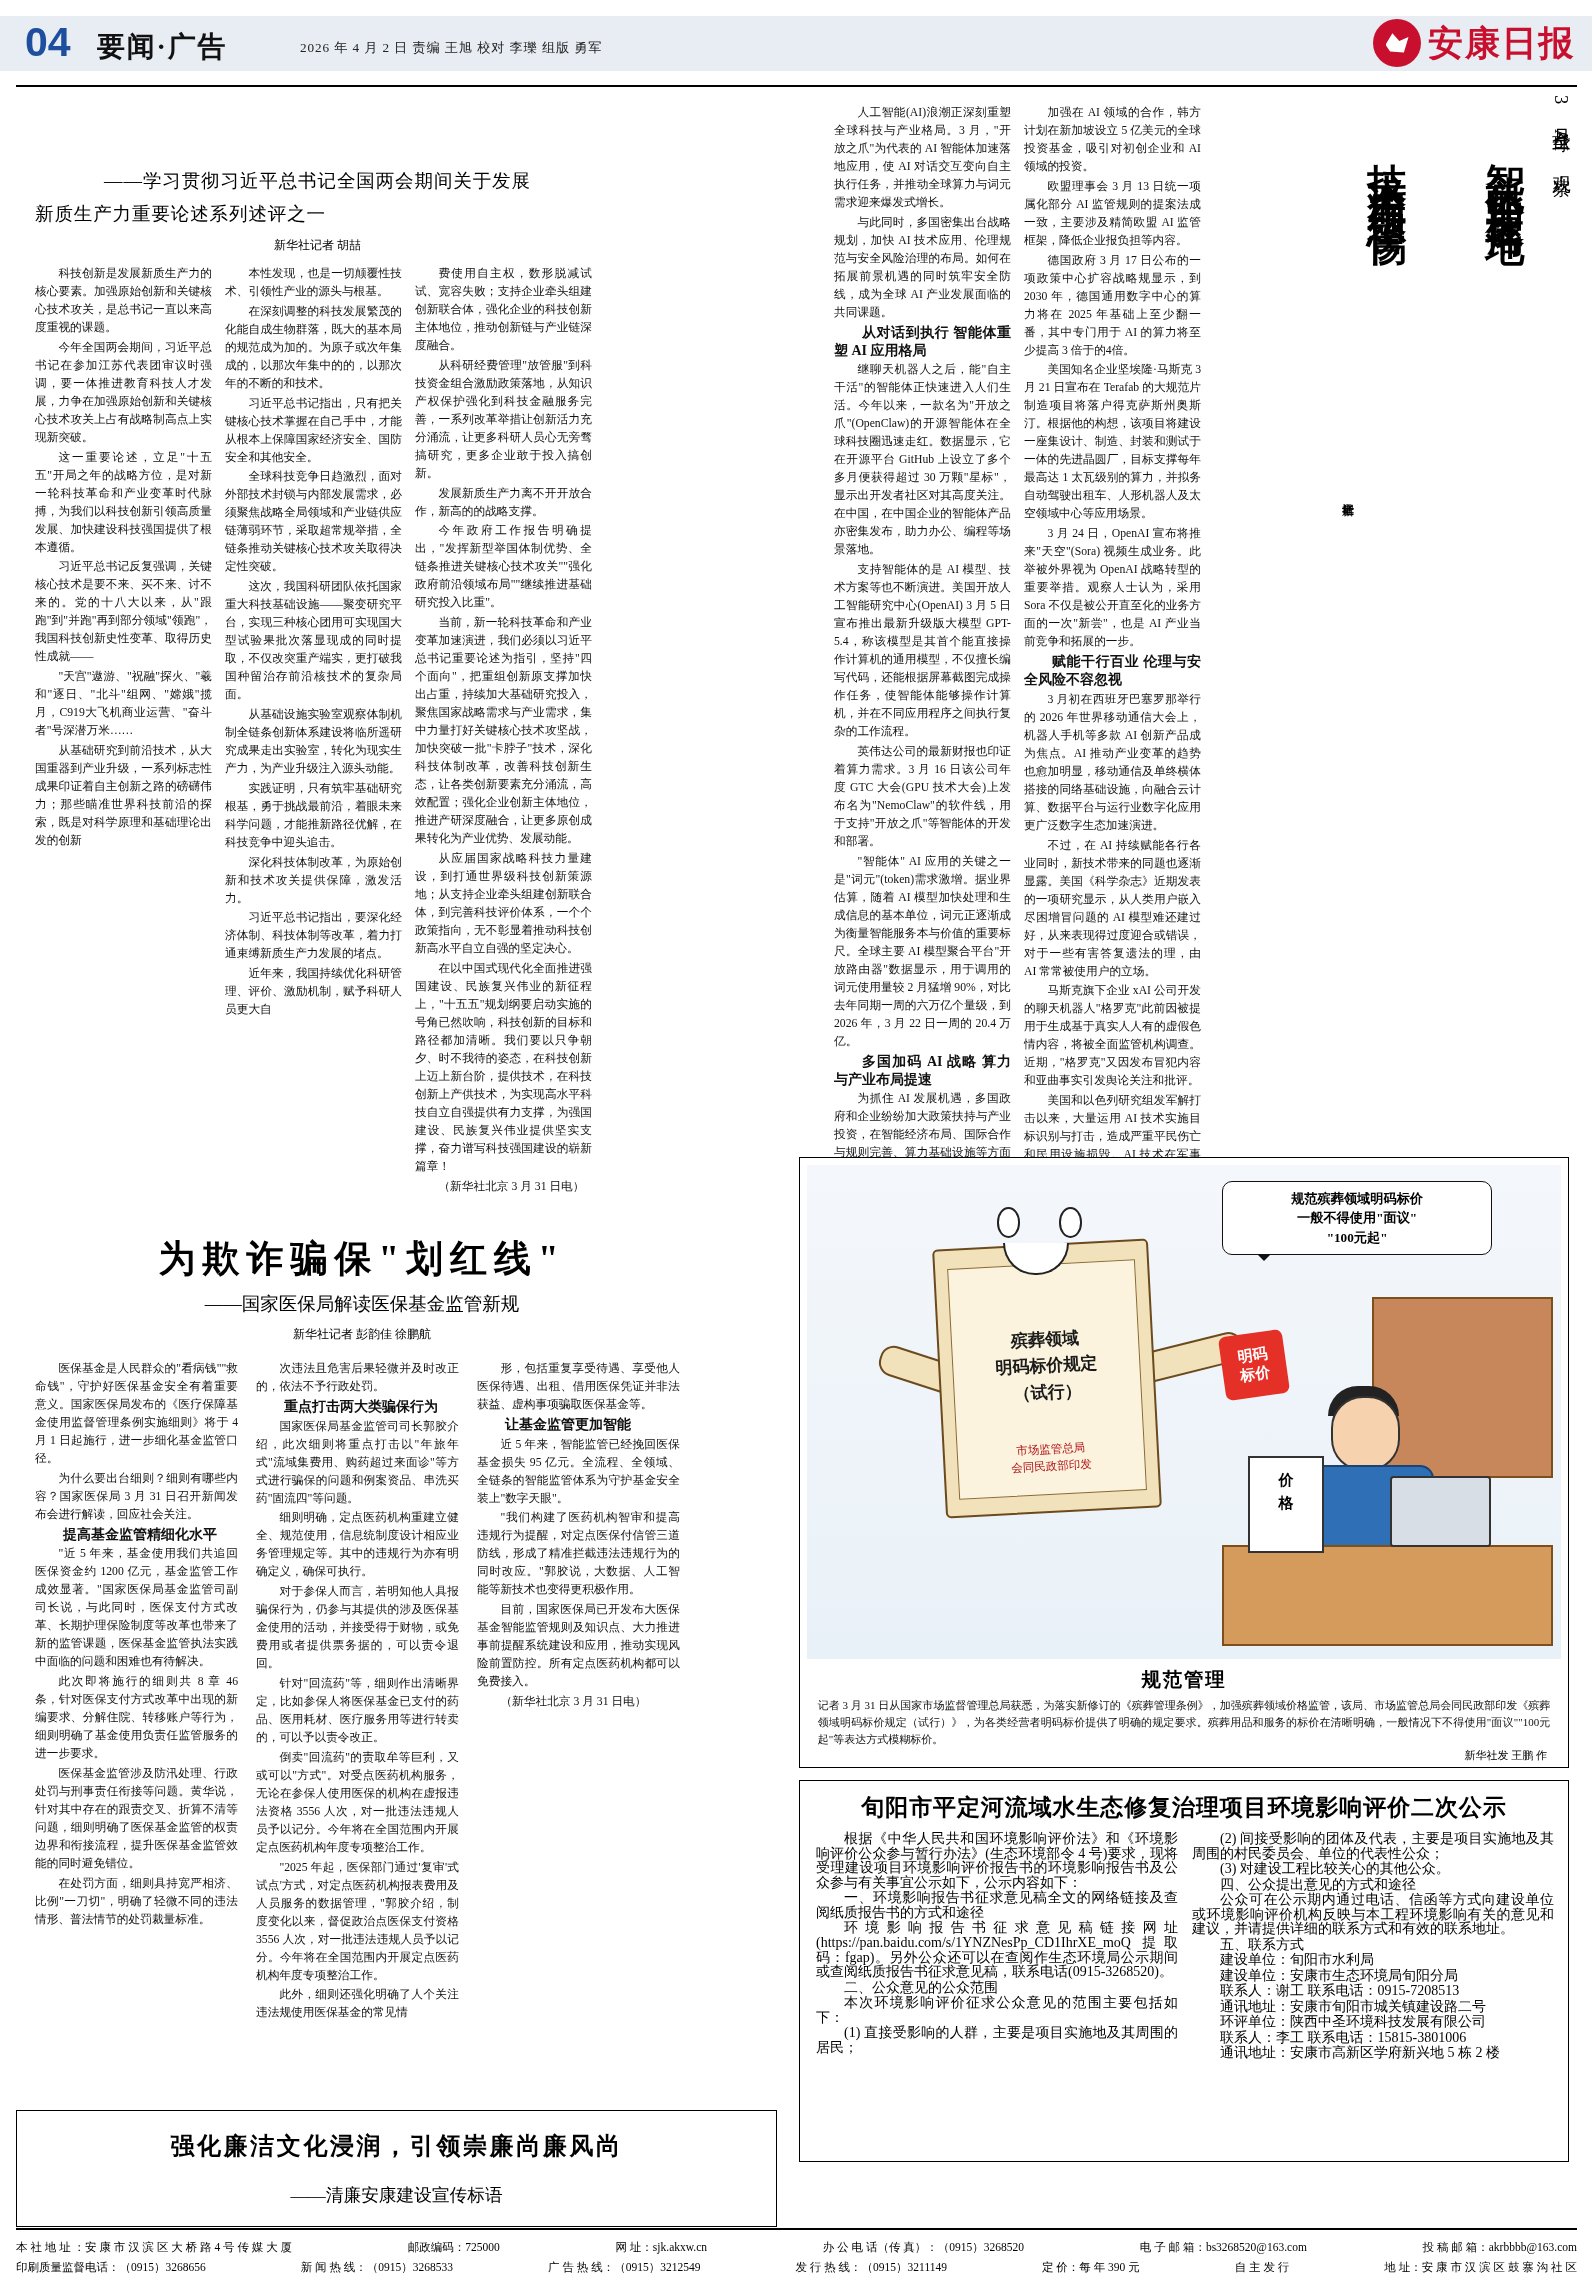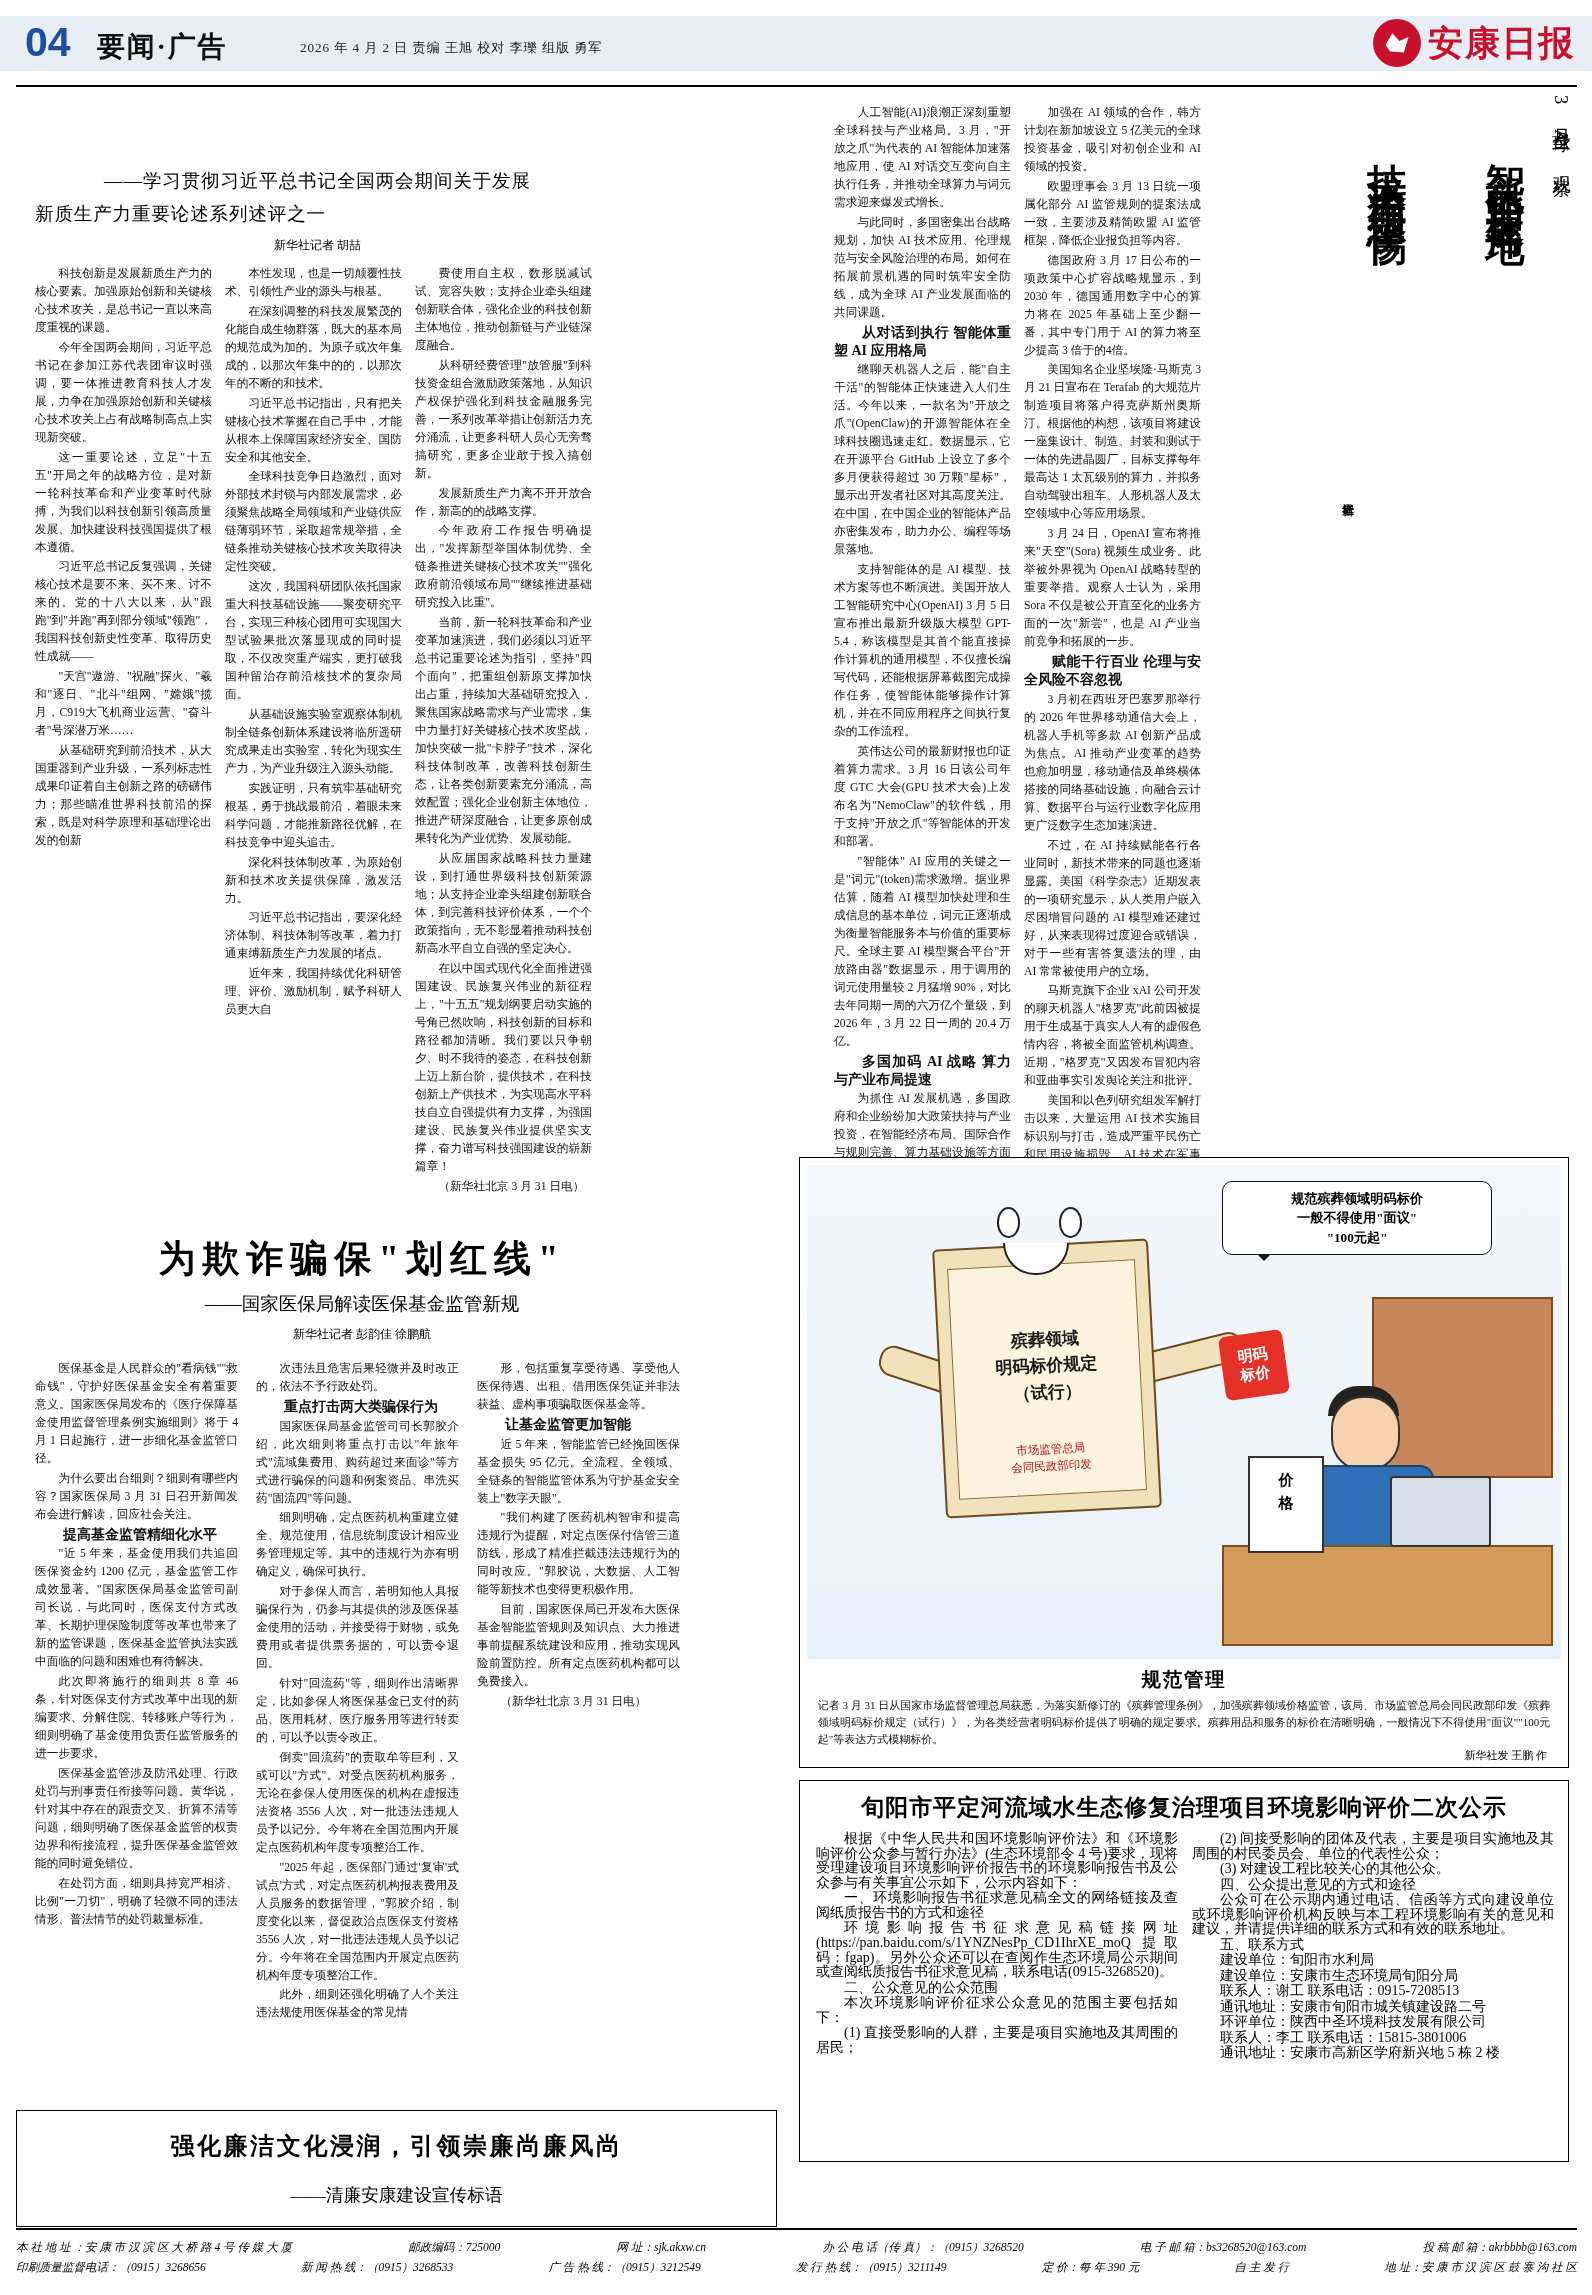--- a/index.html
+++ b/index.html
@@ -82,21 +82,21 @@
 
   
   .slogan{position:absolute;left:16px;top:2110px;width:759px;height:115px;border:0.9px solid #000;}
   .slogan-main{position:absolute;left:0;right:0;top:19.4px;text-align:center;font-size:24px;font-weight:bold;letter-spacing:2.6px;}
   .slogan-sub{position:absolute;left:0;right:0;top:72px;text-align:center;font-size:17.7px;}
 
   
   .foot-rule{position:absolute;left:16px;top:2228px;width:1561px;height:1.8px;background:#000;}
   .foot{position:absolute;left:16px;top:2237px;width:1561px;font-size:11.5px;line-height:20.3px;}
   .foot-row{display:flex;justify-content:space-between;}
-  .foot-row span{white-space:nowrap;font-style:italic;}
+  .foot-row span{white-space:nowrap;}
 </style>
 </head>
 <body>
 
 <div class="page">
 
   <div class="masthead">
     <div class="mh-bar"></div>
     <div class="mh-pageno">04</div>
     <div class="mh-section">要闻·广告</div>

